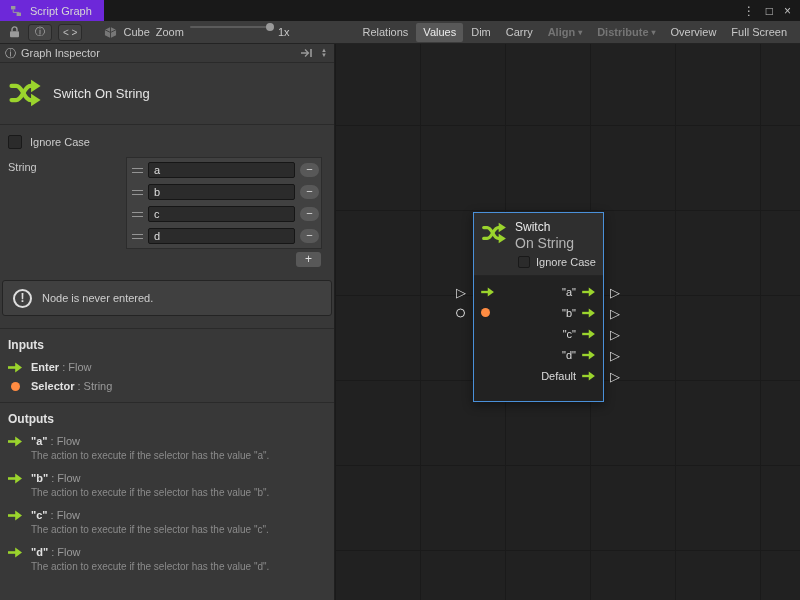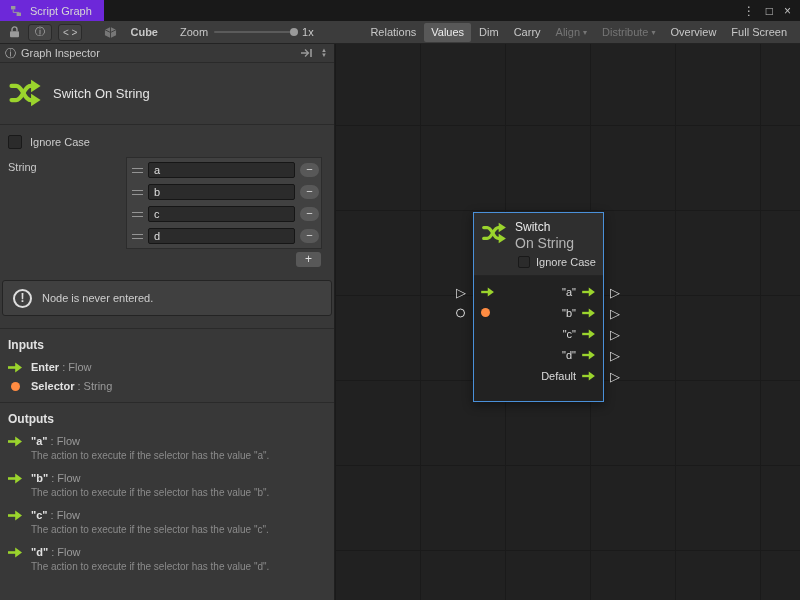--- a/index.html
+++ b/index.html
@@ -16,29 +16,29 @@
   .flex-sp { flex:1; }
   .winctl { display:flex; align-items:center; gap:11px; padding:0 9px; color:#c2c2c2; }
   .winctl span { cursor:default; font-size:12px; line-height:1; }
 
   
   .toolbar { position:absolute; top:21px; left:0; right:0; height:23px; background:#3c3c3c;
              border-bottom:1px solid #232323; display:flex; align-items:center; padding:0 6px; gap:6px; }
   .tb-icn { display:inline-flex; align-items:center; justify-content:center; width:16px; height:16px; }
   .tb-btn { display:inline-flex; align-items:center; justify-content:center; min-width:24px; height:17px;
             background:#464646; border:1px solid #2a2a2a; border-radius:3px; color:#bdbdbd; padding:0 4px; font-size:10px; }
-  .tb-obj { display:inline-flex; align-items:center; gap:12px; margin-left:14px; color:#c8c8c8;font-weight:bold; }
-  .zoom-wrap { display:inline-flex; align-items:center; gap:6px; margin-left:16px; }
+  .tb-obj { display:inline-flex; align-items:center; gap:5px; margin-left:14px; color:#c8c8c8; }
+  .zoom-wrap { display:inline-flex; align-items:flex-start; gap:6px; margin-left:0; }
   .zoom-track { position:relative; width:82px; height:2px; background:#5b5b5b; border-radius:1px; }
   .zoom-knob { position:absolute; right:-2px; top:-3px; width:8px; height:8px; border-radius:50%; background:#9a9a9a; }
   .tbtns { margin-left:auto; display:flex; align-items:center; gap:1px; }
   .tbtn { display:inline-flex; align-items:center; gap:3px; padding:0 7px; height:19px; border-radius:2px;
           color:#c8c8c8; white-space:nowrap; }
   .tbtn.active { background:#585858; color:#ececec; }
-  .tbtn.disabled { color:#757575; }
+  .tbtn.disabled { color:#757575;font-weight:bold; }
   .dd { font-size:8px; }
 
   
   .inspector { position:absolute; top:44px; left:0; width:335px; bottom:0; background:#383838;
                border-right:1px solid #1f1f1f; }
   .insp-header { height:19px; display:flex; align-items:center; gap:5px; padding:0 5px;
                  background:#383838; border-bottom:1px solid #2a2a2a; color:#c8c8c8; }
   .ih-info { color:#b8b8b8; font-size:11px; }
   .ih-arrows { display:flex; flex-direction:column; line-height:5px; font-size:6px; color:#9a9a9a; padding:0 2px; }
   .unit-title { display:flex; align-items:center; gap:11px; padding:13px 10px 14px 8px; }

